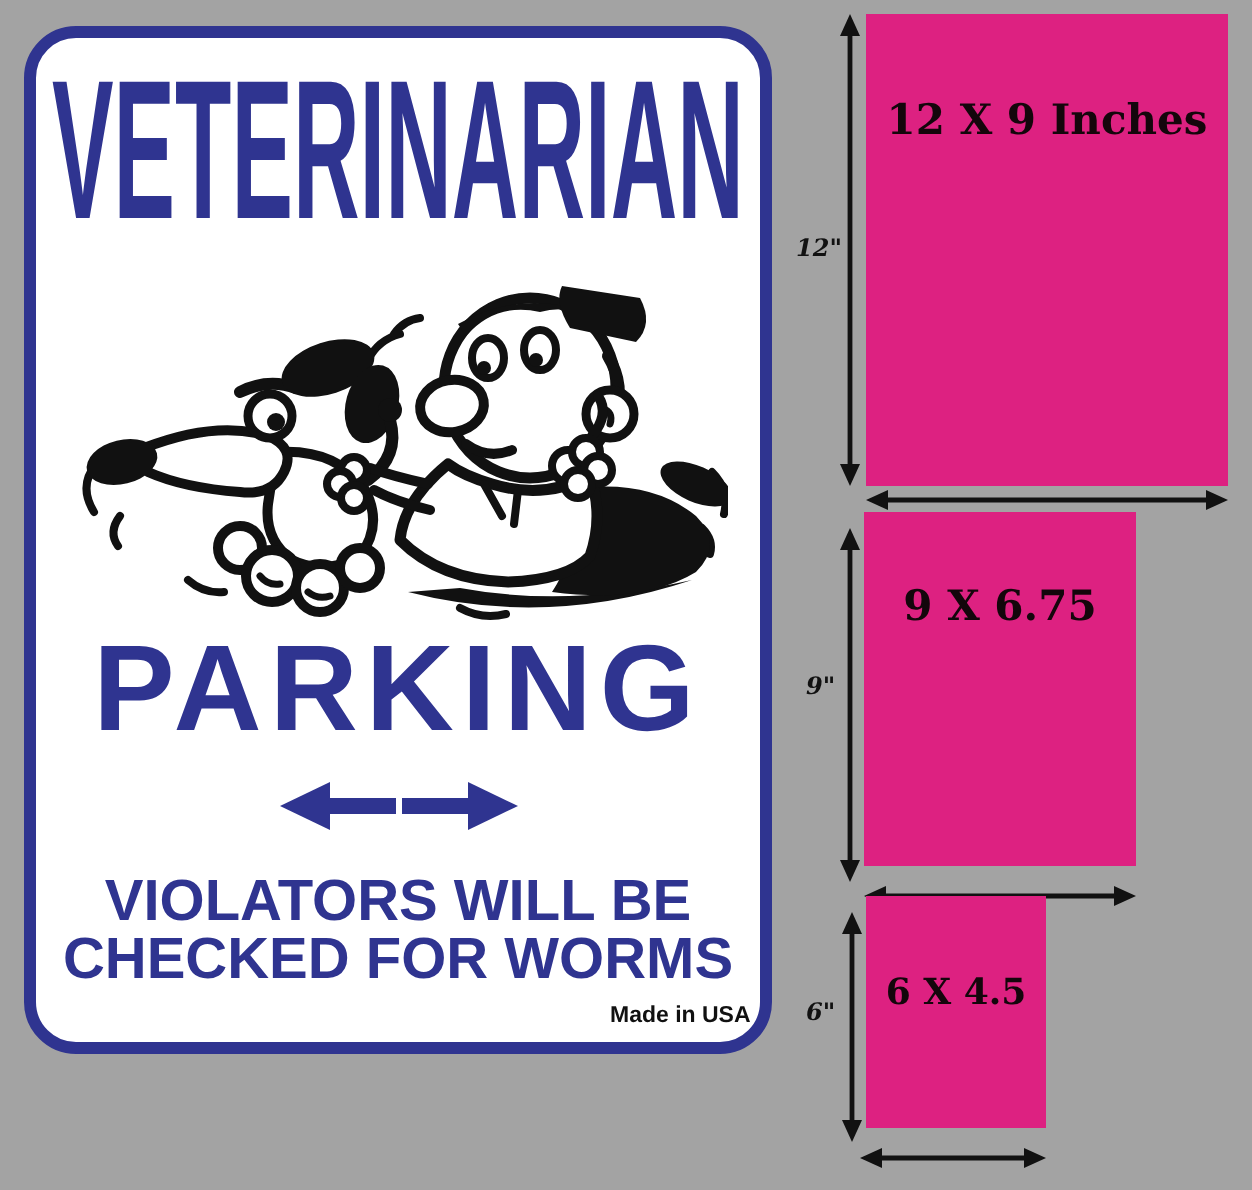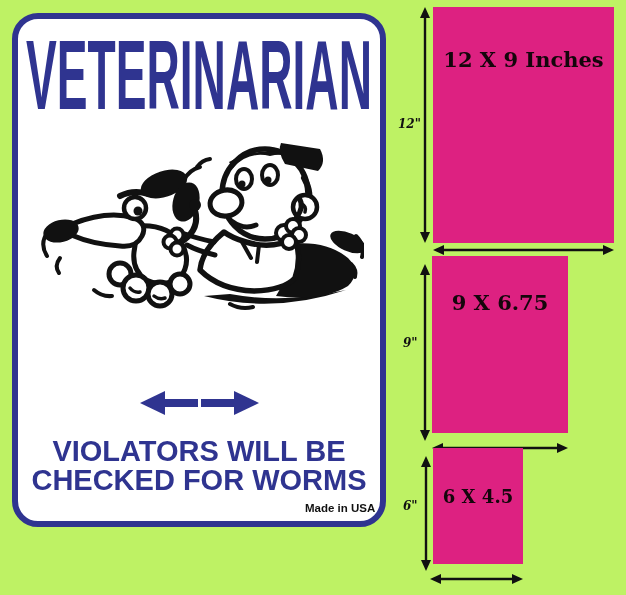--- a/index.html
+++ b/index.html
@@ -1,17 +1,17 @@
 <!DOCTYPE html>
 <html><head>
 <meta charset="utf-8">
 <style>
   html,body{margin:0;padding:0;background:#ffffff;}
   #stage{
-    position:relative;width:626px;height:595px;background:#bef264;overflow:hidden;
+    position:relative;width:626px;height:595px;background:#a3a3a3;overflow:hidden;
     font-family:"Liberation Sans",sans-serif;
   }
   
   .sign{
     position:absolute;left:12px;top:13px;width:374px;height:514px;
     box-sizing:border-box;border:6px solid #2f3490;border-radius:26px;background:#fff;
   }
   .sign-title-svg{position:absolute;left:6px;top:17px;}
   .sign-title-svg text{
     font-family:"Liberation Sans",sans-serif;font-weight:bold;fill:#2f3490;
@@ -160,20 +160,21 @@
         <path class="ink-line" stroke-width="5" d="M199,84 q11,8 23,3"></path>
 
         <path class="ink-line" stroke-width="5" d="M262,80 q9,-11 3,-20"></path>
         <circle class="ink" stroke-width="4" cx="250" cy="95" r="8"></circle>
         <circle class="ink" stroke-width="4" cx="259" cy="88" r="7"></circle>
         <circle class="ink" stroke-width="4" cx="265" cy="97" r="7"></circle>
         <circle class="ink" stroke-width="4" cx="255" cy="104" r="7"></circle>
       </g>
     </svg>
 
+    <div class="parking-line">PARKING</div>
 
     <div class="only-row">
       <svg class="only-arrow" width="58" height="26">
         <polygon points="0,13 25,1 25,25"></polygon>
         <rect x="23" y="9" width="35" height="8"></rect>
       </svg>
       <svg class="only-arrow" width="58" height="26">
         <polygon points="58,13 33,1 33,25"></polygon>
         <rect x="0" y="9" width="35" height="8"></rect>
       </svg>

